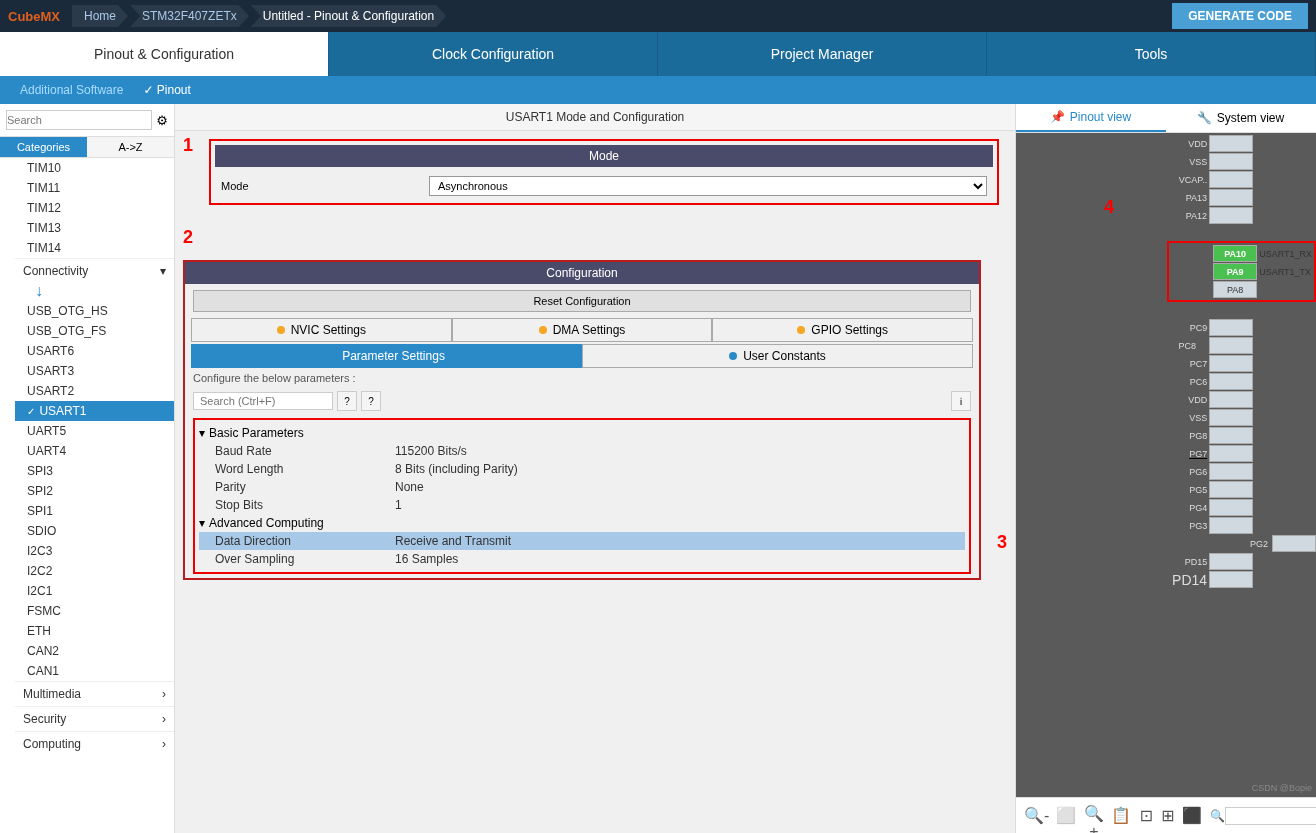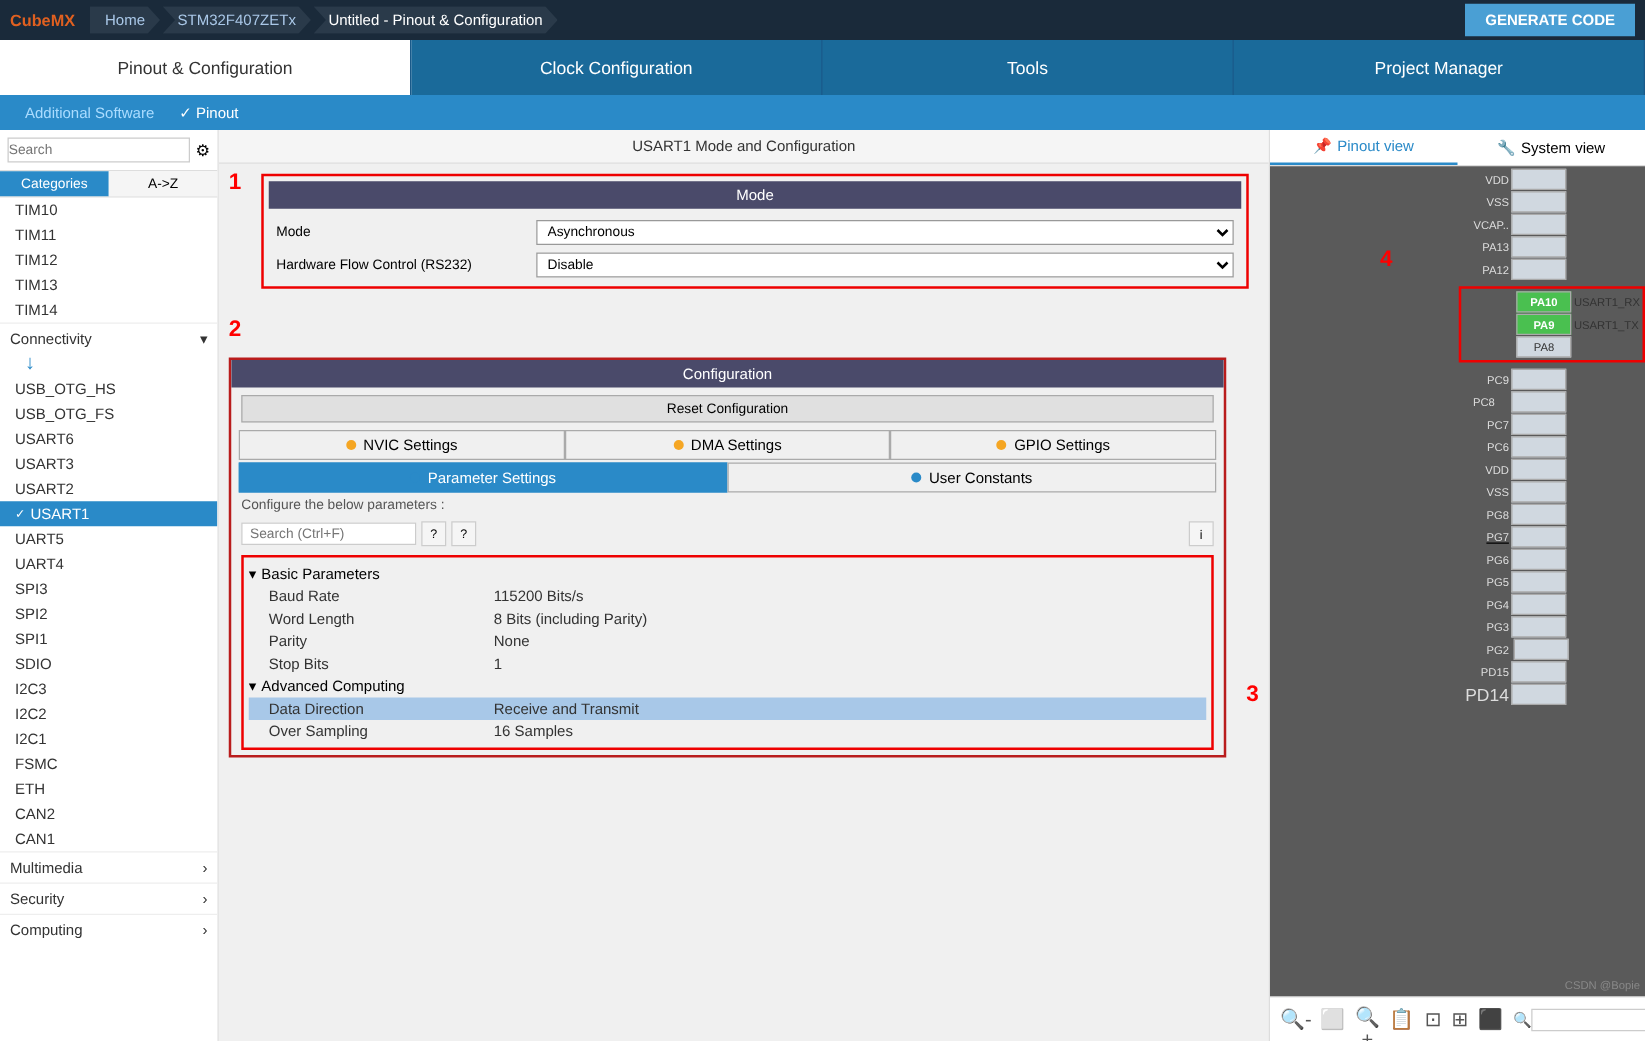--- a/index.html
+++ b/index.html
@@ -129,20 +129,21 @@
       font-size: 11px;
       background: #f5f5f5;
     }
     .sidebar-tab.active {
       background: #2a8ac8;
       color: white;
     }
     .sidebar-list {
       flex: 1;
       overflow-y: auto;
+      margin-left: 15px;
     }
     .sidebar-list-item {
       padding: 3px 12px;
       cursor: pointer;
       color: #333;
       font-size: 12px;
     }
     .sidebar-list-item.selected {
       background: #2a8ac8;
       color: white;
@@ -400,22 +401,22 @@
     <div class="breadcrumb-item">Home</div>
     <div class="breadcrumb-item">STM32F407ZETx</div>
     <div class="breadcrumb-item active">Untitled - Pinout &amp; Configuration</div>
   </div>
   <button class="generate-btn">GENERATE CODE</button>
 </div>
 
 <div class="main-nav">
   <div class="main-nav-tab active">Pinout &amp; Configuration</div>
   <div class="main-nav-tab">Clock Configuration</div>
+  <div class="main-nav-tab">Project Manager</div>
   <div class="main-nav-tab">Tools</div>
-  <div class="main-nav-tab">Project Manager</div>
 </div>
 
 <div class="sub-nav">
   <span class="sub-nav-item">Additional Software</span>
   <span class="sub-nav-item active">✓ Pinout</span>
 </div>
 
 <div class="main-content">
 
   <div class="sidebar">
@@ -489,26 +490,20 @@
     <div style="display:flex; align-items:flex-start;">
       <span class="annotation-num">1</span>
       <div style="flex:1; padding-right:8px;">
 
         <div class="mode-section">
           <div class="mode-section-title">Mode</div>
           <div class="mode-row">
             <span class="mode-label">Mode</span>
             <select class="mode-select">
               <option>Asynchronous</option>
-            </select>
-          </div>
-          <div class="mode-row">
-            <span class="mode-label">Hardware Flow Control (RS232)</span>
-            <select class="mode-select">
-              <option>Disable</option>
             </select>
           </div>
         </div>
       </div>
     </div>
 
     <div style="display:flex; align-items:flex-start;">
       <span class="annotation-num" style="margin-top:10px;">2</span>
     </div>
 
@@ -628,21 +623,21 @@
         </div>
         <div style="display:flex; align-items:center; gap:2px;">
           <span style="font-size:9px; color:#ddd; width:40px; text-align:right;">PA13</span>
           <div style="width:44px; height:17px; background:#d0d8e0; border:1px solid #aaa; font-size:9px; display:flex; align-items:center; justify-content:center; color:#333;"></div>
         </div>
         <div style="display:flex; align-items:center; gap:2px;">
           <span style="font-size:9px; color:#ddd; width:40px; text-align:right;">PA12</span>
           <div style="width:44px; height:17px; background:#d0d8e0; border:1px solid #aaa; font-size:9px; display:flex; align-items:center; justify-content:center; color:#333;"></div>
         </div>
 
-        <div style="border:2px solid #e00; padding:2px; margin:4px 0;">
+        <div style="border:2px solid #e00; padding:2px; margin:16px 0;">
           <div style="display:flex; align-items:center; gap:2px; margin-bottom:1px;">
             <span style="font-size:9px; color:#ddd; width:40px; text-align:right;"></span>
             <div style="width:44px; height:17px; background:#4ac050; border:1px solid #aaa; font-size:9px; display:flex; align-items:center; justify-content:center; color:white; font-weight:bold;">PA10</div>
             <span style="font-size:9px; color:#333; white-space:nowrap;">USART1_RX</span>
           </div>
           <div style="display:flex; align-items:center; gap:2px; margin-bottom:1px;">
             <span style="font-size:9px; color:#ddd; width:40px; text-align:right;"></span>
             <div style="width:44px; height:17px; background:#4ac050; border:1px solid #aaa; font-size:9px; display:flex; align-items:center; justify-content:center; color:white; font-weight:bold;">PA9</div>
             <span style="font-size:9px; color:#333; white-space:nowrap;">USART1_TX</span>
           </div>
@@ -693,21 +688,21 @@
           <div style="width:44px; height:17px; background:#d0d8e0; border:1px solid #aaa; font-size:9px; display:flex; align-items:center; justify-content:center; color:#333;"></div>
         </div>
         <div style="display:flex; align-items:center; gap:2px;">
           <span style="font-size:9px; color:#ddd; width:40px; text-align:right;">PG4</span>
           <div style="width:44px; height:17px; background:#d0d8e0; border:1px solid #aaa; font-size:9px; display:flex; align-items:center; justify-content:center; color:#333;"></div>
         </div>
         <div style="display:flex; align-items:center; gap:2px;">
           <span style="font-size:9px; color:#ddd; width:40px; text-align:right;">PG3</span>
           <div style="width:44px; height:17px; background:#d0d8e0; border:1px solid #aaa; font-size:9px; display:flex; align-items:center; justify-content:center; color:#333;"></div>
         </div>
-        <div style="display:flex; align-items:center; gap:4px;">
+        <div style="display:flex; align-items:center; gap:4px;justify-content:flex-end;">
           <span style="font-size:9px; color:#ddd; width:40px; text-align:right;">PG2</span>
           <div style="width:44px; height:17px; background:#d0d8e0; border:1px solid #aaa; font-size:9px; display:flex; align-items:center; justify-content:center; color:#333;"></div>
         </div>
         <div style="display:flex; align-items:center; gap:2px;">
           <span style="font-size:9px; color:#ddd; width:40px; text-align:right;">PD15</span>
           <div style="width:44px; height:17px; background:#d0d8e0; border:1px solid #aaa; font-size:9px; display:flex; align-items:center; justify-content:center; color:#333;"></div>
         </div>
         <div style="display:flex; align-items:center; gap:2px;">
           <span style="font-size:14px; color:#ddd; width:40px; text-align:right;">PD14</span>
           <div style="width:44px; height:17px; background:#d0d8e0; border:1px solid #aaa; font-size:9px; display:flex; align-items:center; justify-content:center; color:#333;"></div>

